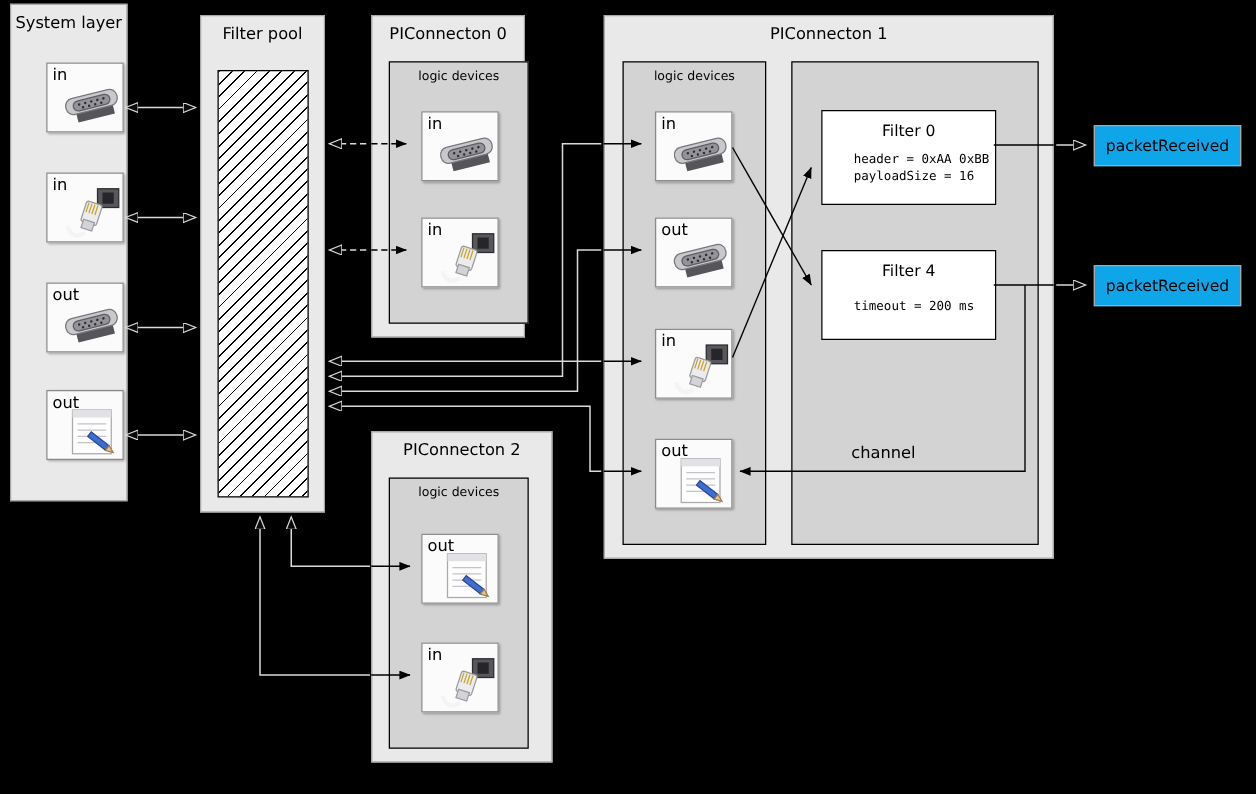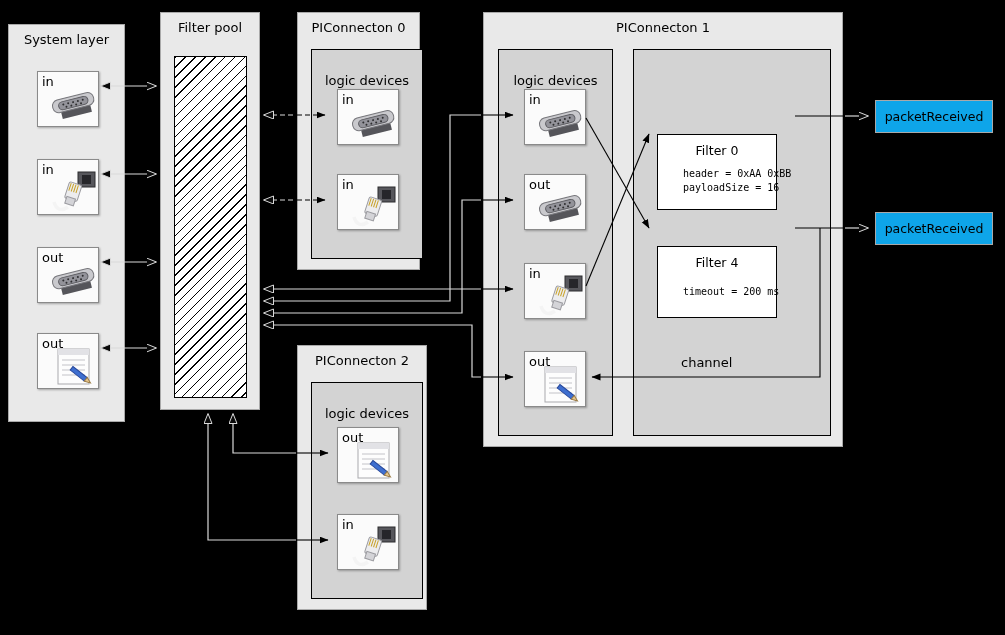--- a/index.html
+++ b/index.html
@@ -4,43 +4,43 @@
 <style>
   * { box-sizing: border-box; margin: 0; padding: 0; }
   html,body { background:#000; }
   body { font-family:"DejaVu Sans","Liberation Sans",sans-serif; color:#000; }
   .canvas { position:relative; width:1005px; height:635px; background:#000; overflow:hidden; }
 
   .box { position:absolute; background:#e9e9e9; border:1px solid #a9a9a9; }
   .box-title { text-align:center; font-size:13px; padding-top:7px; white-space:nowrap; }
 
   .group { position:absolute; background:#d3d3d3; border:1px solid #000; }
-  .group-title { text-align:center; font-size:13px; padding-top:23px; white-space:nowrap; }
-
-  .sys  { left:8px;   top:24px;  width:117px; height:398px; }
+  .group-title { text-align:center; font-size:10px; padding-top:6px; white-space:nowrap; }
+
+  .sys  { left:8px;   top:3px;  width:94px; height:398px; }
   .pool { left:160px; top:12px;  width:100px; height:398px; }
   .pic0 { left:297px; top:12px;  width:123px; height:258px; }
   .pic1 { left:483px; top:12px;  width:360px; height:435px; }
-  .pic2 { left:297px; top:345px; width:130px; height:265px; }
+  .pic2 { left:297px; top:345px; width:145px; height:265px; }
 
   .hatch { position:absolute; left:13px; top:43px; width:73px; height:342px;
            border:1px solid #000;
            background:repeating-linear-gradient(135deg,#000 0,#000 1px,#fff 1px,#fff 7px); }
 
   .g-pic0 { left:13px; top:36px; width:112px; height:210px; }
   .g-logic { left:14px; top:36px; width:115px; height:387px; }
   .g-filters { left:149px; top:36px; width:198px; height:387px; }
   .g-pic2 { left:13px; top:36px; width:112px; height:217px; }
 
   .device { position:absolute; width:62px; height:56px; background:#fbfbfb;
             border:1px solid #8a8a8a; box-shadow:1px 1px 2px rgba(0,0,0,.3); }
   .dev-label { position:absolute; left:4px; top:2px; font-size:13px; }
   .dev-icon { position:absolute; right:1px; bottom:1px; line-height:0; }
 
-  .filter { position:absolute; left:23px; width:120px; background:#fff; border:1px solid #000;margin-top:46px; }
+  .filter { position:absolute; left:23px; width:140px; background:#fff; border:1px solid #000; }
   .f0 { top:38px;  height:76px; }
   .f1 { top:150px; height:72px; }
   .filter-title { text-align:center; font-size:12.5px; padding:8px 0 7px 0; }
   .filter-line { font-family:"DejaVu Sans Mono","Liberation Mono",monospace;
                  font-size:10px; padding-left:25px; margin-top:3px; white-space:nowrap; }
 
   .output { position:absolute; left:875px; width:118px; height:33px; background:#0ea5e9;
             border:1px solid #a9a9a9; text-align:center; line-height:31px; font-size:12.5px; }
   .out1 { top:100px; } .out2 { top:212px; }
 

